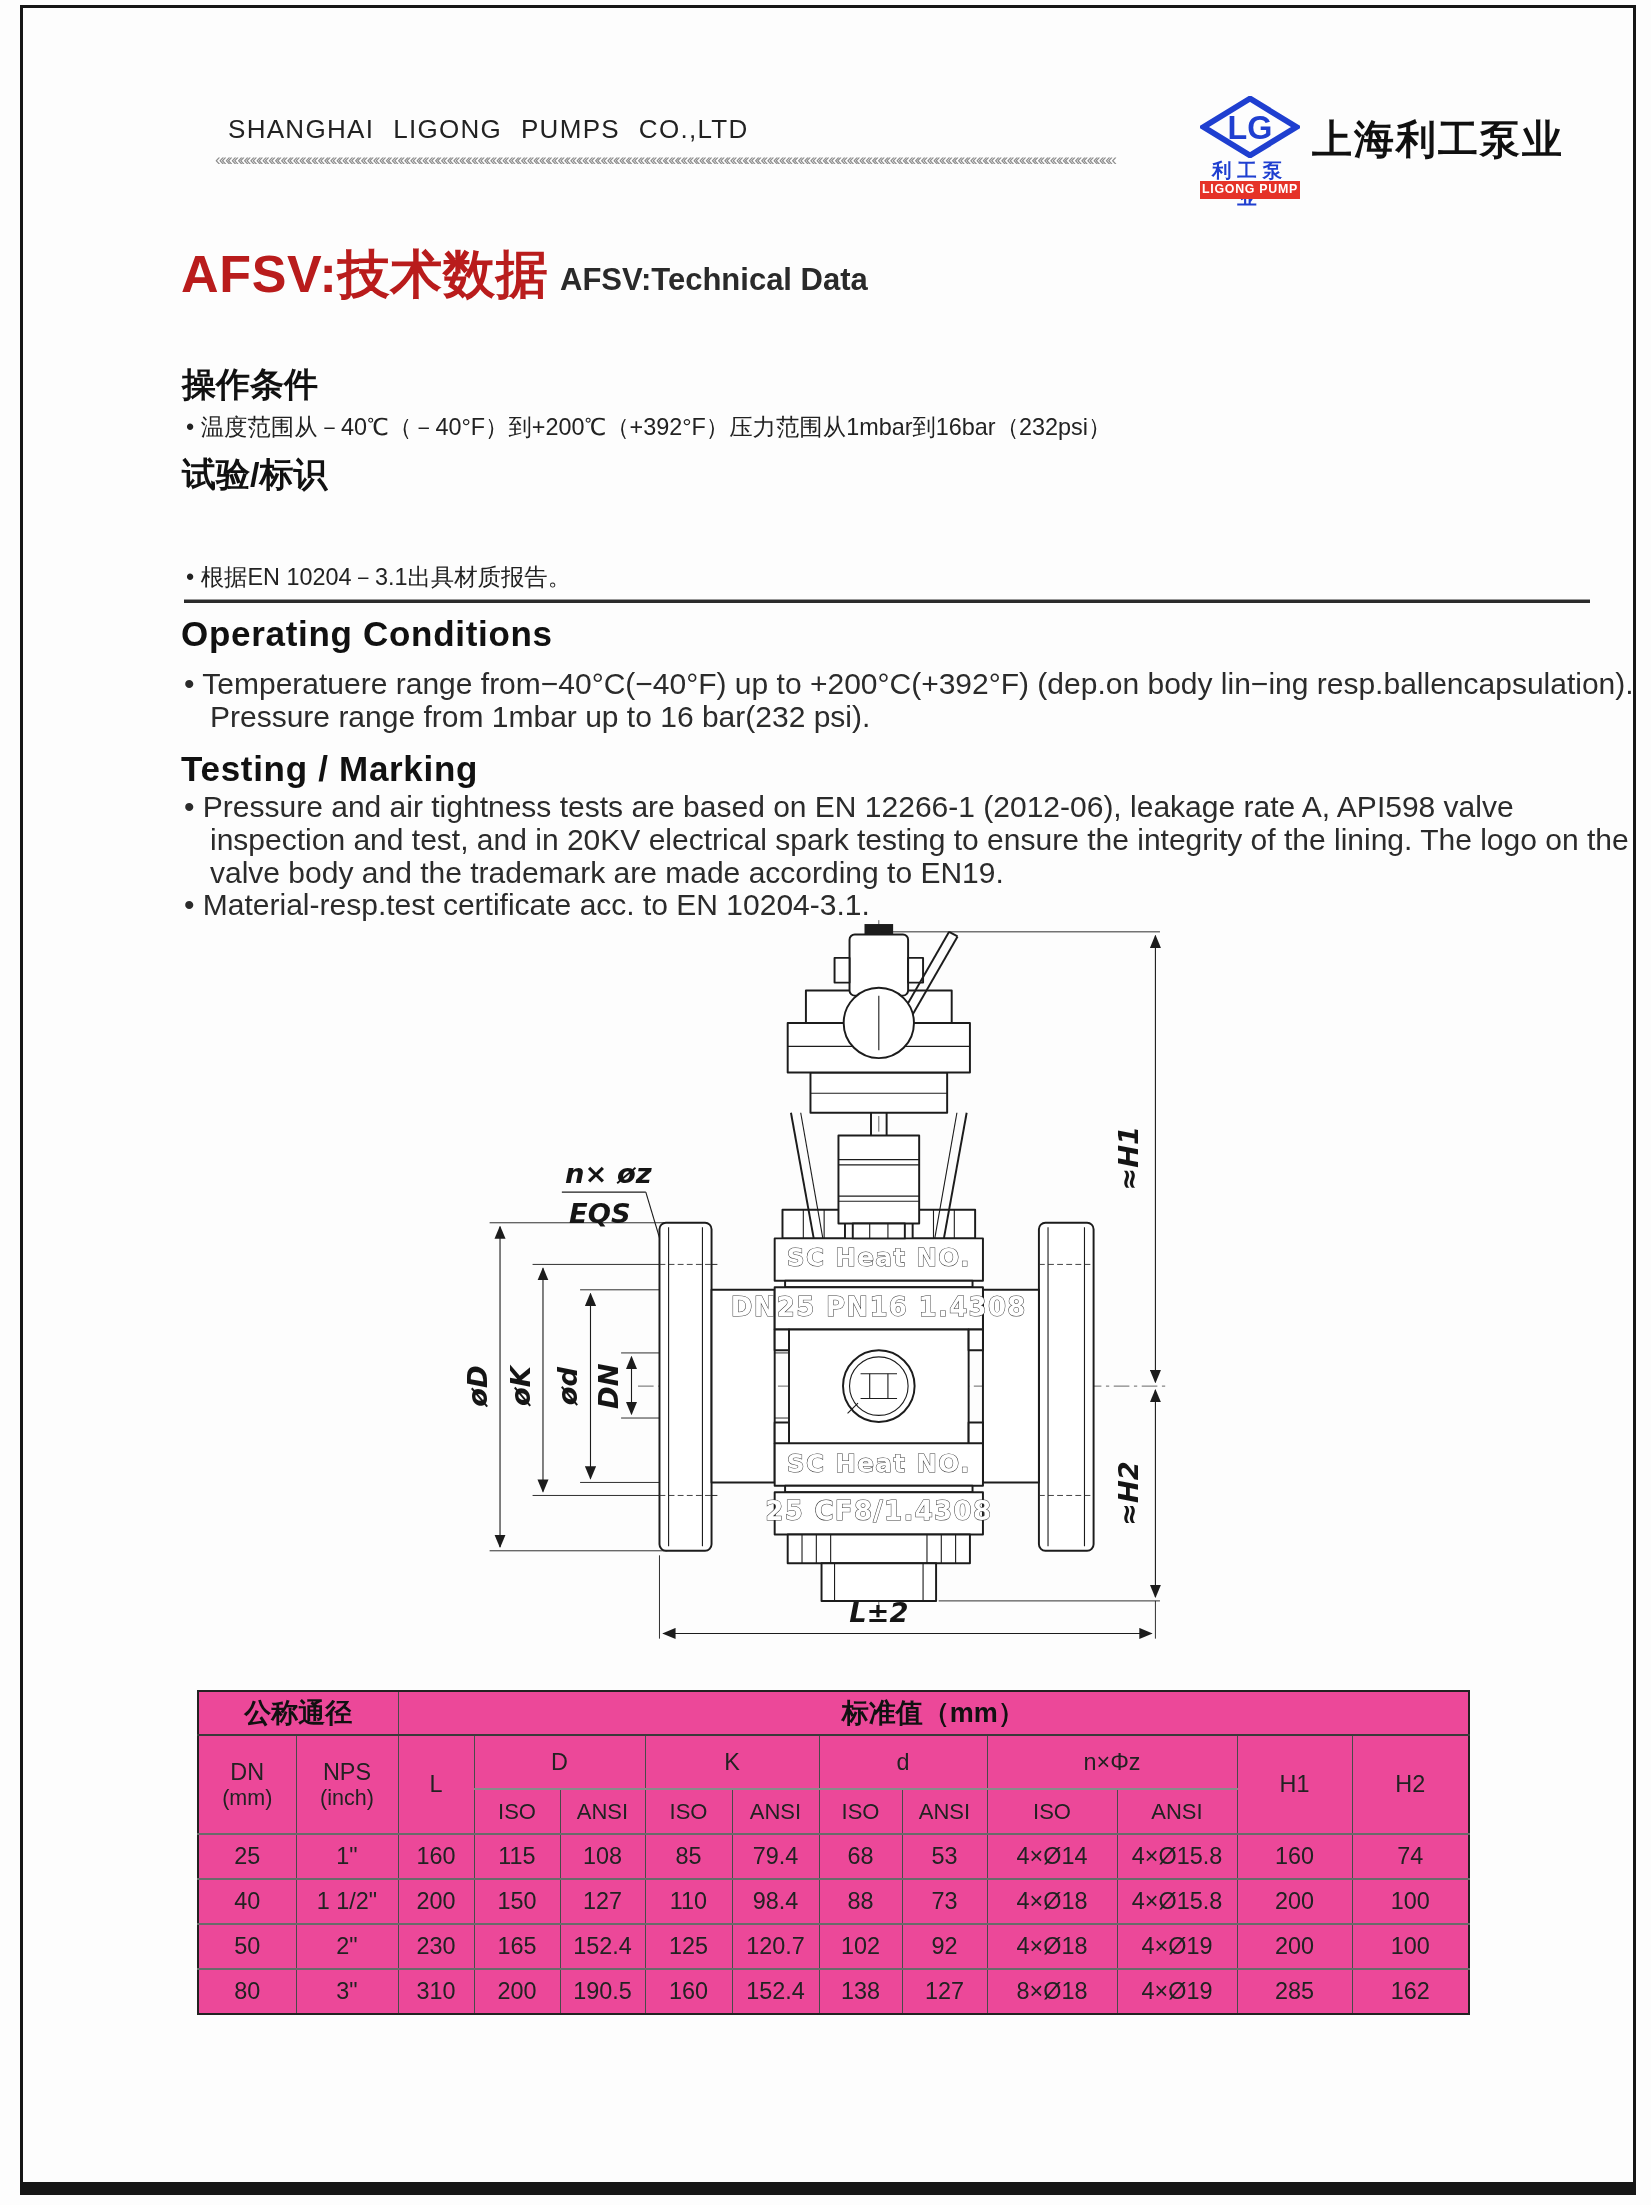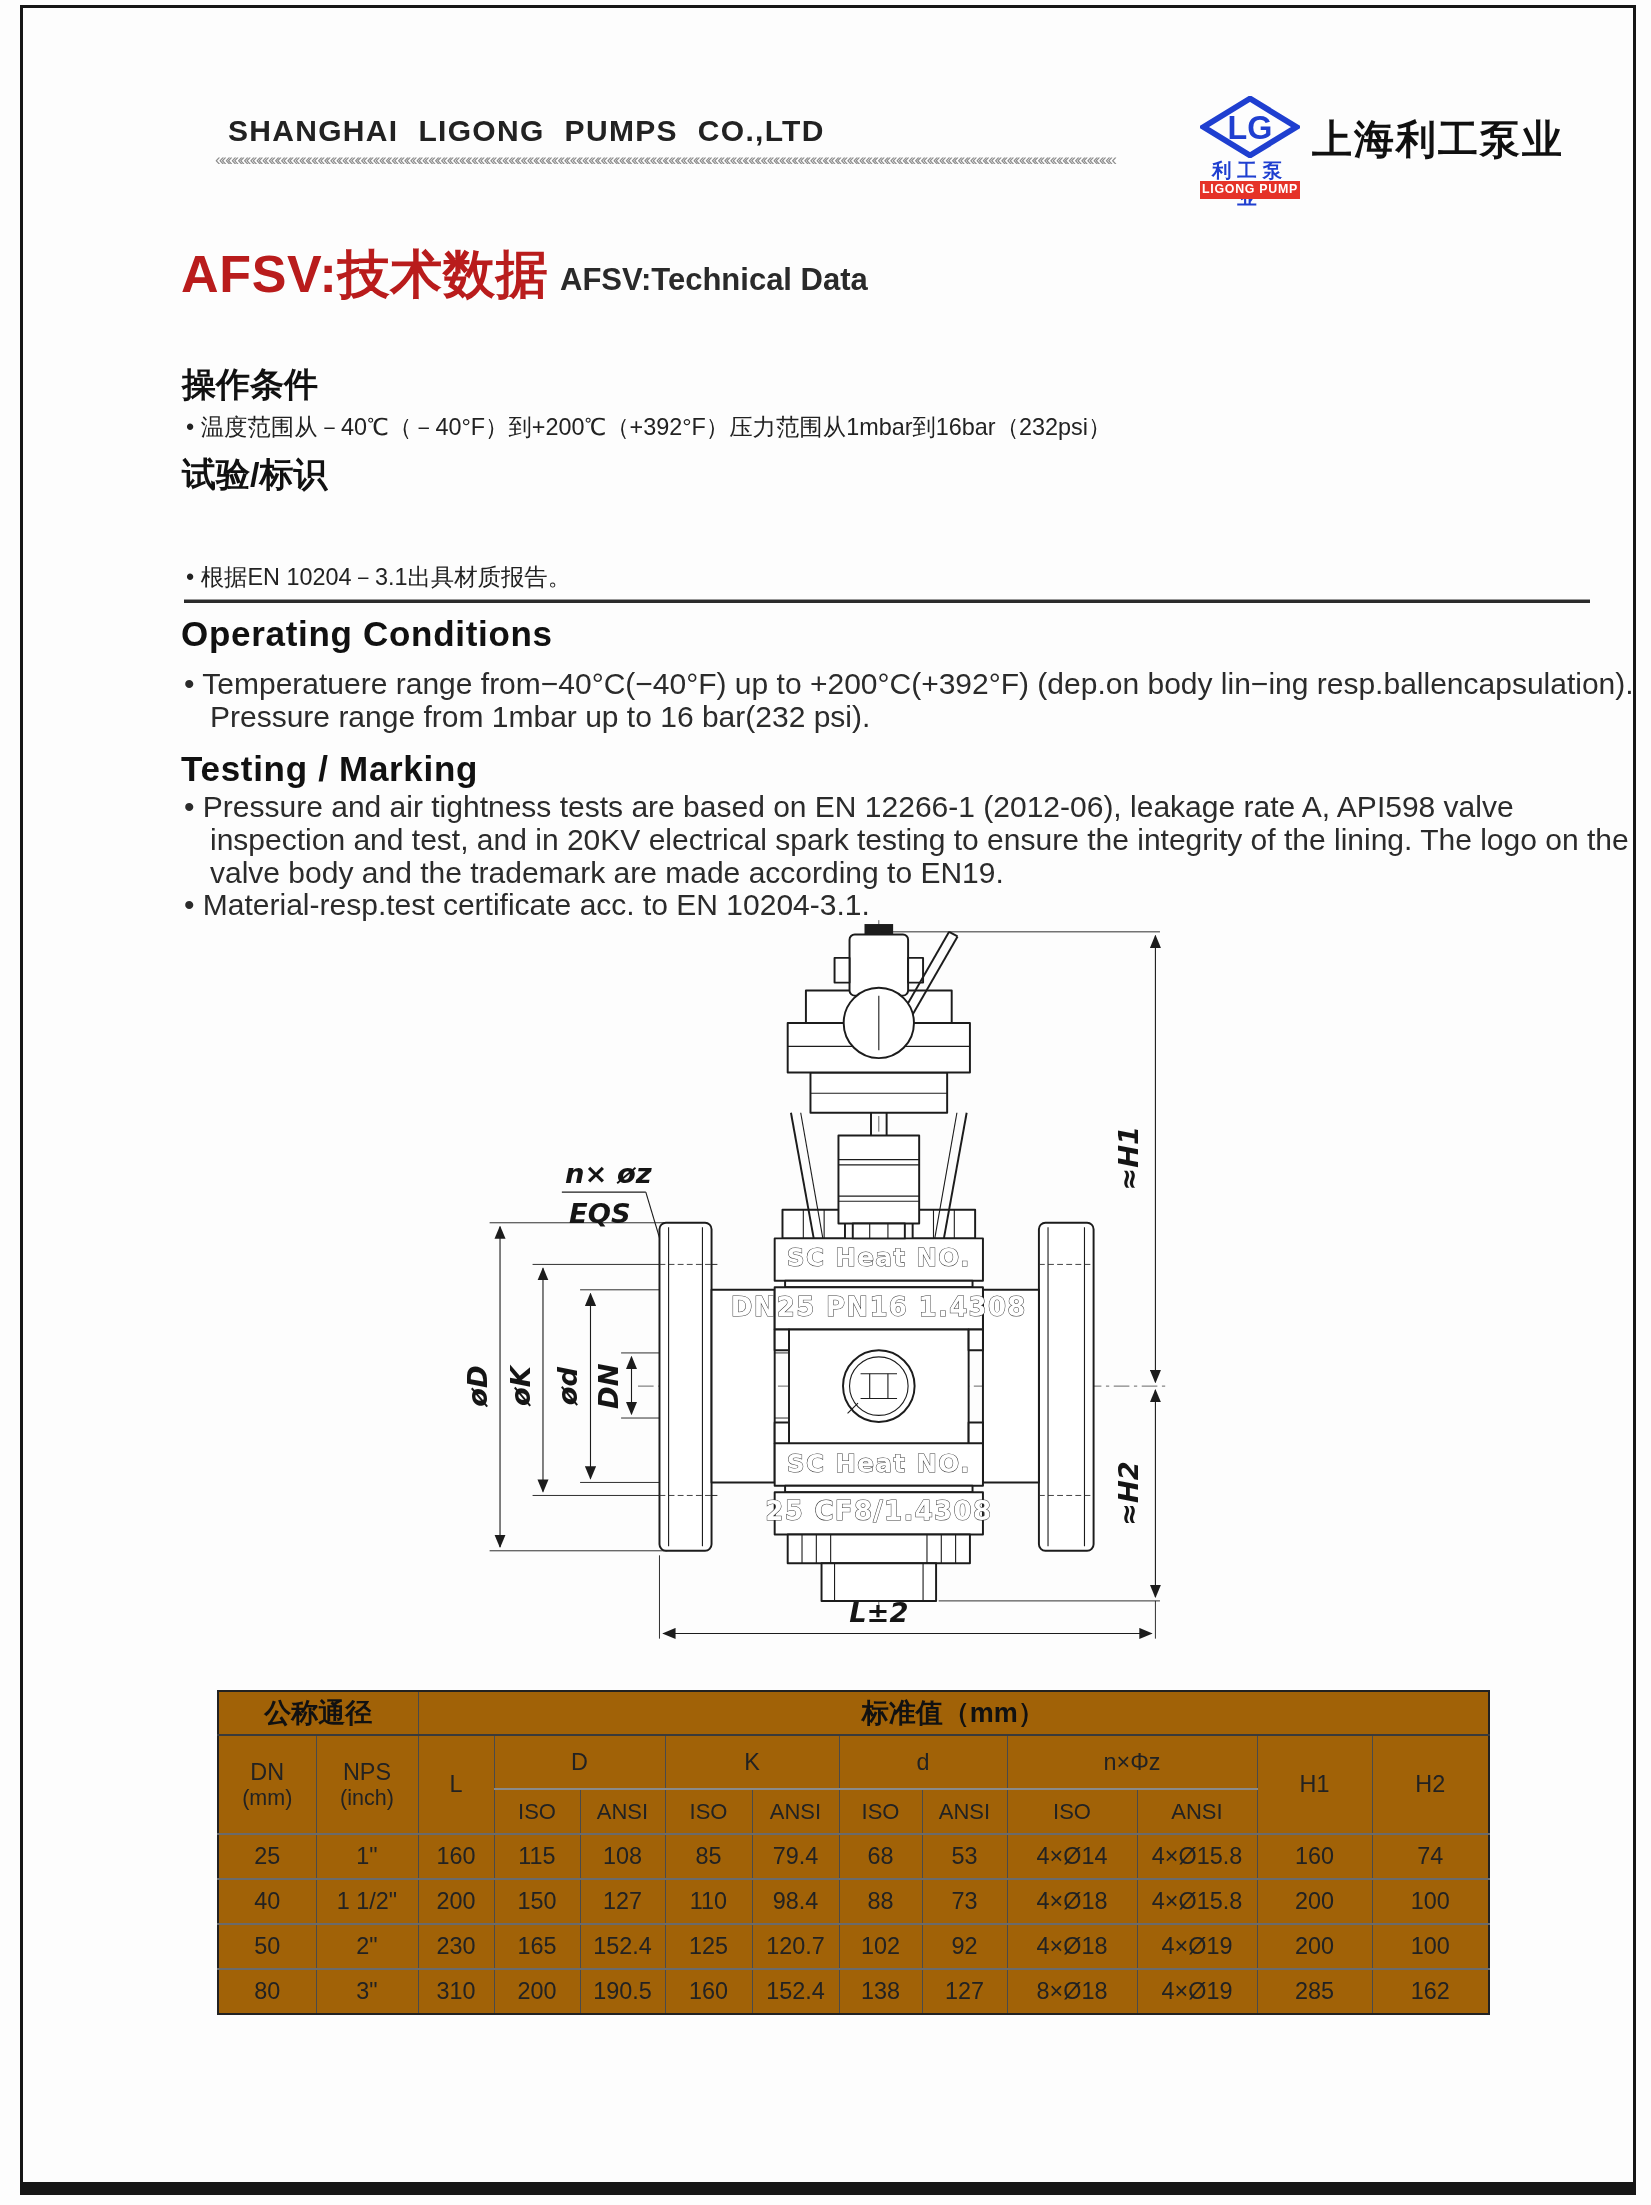--- a/index.html
+++ b/index.html
@@ -2,21 +2,21 @@
 <html style="font-size:10.4px"><head>
 <meta charset="utf-8">
 <style>
   html,body{margin:0;padding:0;background:#e8e8e8;}
   .page{position:relative;width:1651px;height:2205px;background:#fdfdfd;
         font-family:"Liberation Sans", sans-serif;color:#1c1c1c;overflow:hidden;}
   .frame{position:absolute;left:19.5px;top:5.2px;width:1610px;height:2174px;
          border:3.3px solid #161616;border-bottom-width:13px;}
   .abs{position:absolute;}
   
-  .company{left:228px;top:114px;font-size:30px;font-weight:700;letter-spacing:1.3px;word-spacing:10.4px;color:#222;}
+  .company{left:228px;top:114px;font-size:26px;font-weight:400;letter-spacing:1.3px;word-spacing:10.4px;color:#222;}
   .chevrons{left:215px;top:150px;width:993px;height:27px;overflow:hidden;white-space:nowrap;
             font-size:17px;letter-spacing:-3.3px;color:#8d8d8d;}
   .logo-cn{left:1200px;top:157px;width:100px;text-align:center;font-size:19.5px;font-weight:700;letter-spacing:5.9px;}
   .logo-banner{left:1200px;top:181px;width:100px;height:17.6px;line-height:17.6px;text-align:center;
                color:#fff;font-size:12.4px;font-weight:700;letter-spacing:0.7px;}
   .brand-cn{left:1312px;top:112px;font-size:40px;font-weight:700;letter-spacing:2px;color:#101010;text-align:right;}
   
   .title-cn{left:181px;top:240px;font-size:52px;font-weight:700;letter-spacing:0.7px;}
   .title-en{left:560px;top:262px;font-size:31px;font-weight:700;color:#2a2a2a;}
   
@@ -33,21 +33,21 @@
   .tn{fill:none;stroke:#1c1c1c;stroke-width:1.7;}
   .dim{fill:none;stroke:#1c1c1c;stroke-width:1.7;marker-start:url(#ar);marker-end:url(#ar);}
   .ext{fill:none;stroke:#1c1c1c;stroke-width:1.4;}
   .cl{fill:none;stroke:#4a4a4a;stroke-width:1.3;stroke-dasharray:24 7 5 7;}
   .dash{fill:none;stroke:#333;stroke-width:1.4;stroke-dasharray:9 5;}
   .dlab{font-family:"DejaVu Sans",sans-serif;font-style:italic;font-weight:600;font-size:42px;fill:#151515;}
   .eng{font-family:"DejaVu Sans",sans-serif;font-weight:700;fill:#fff;stroke:#3c3c3c;stroke-width:1.6px;
        paint-order:stroke;text-anchor:middle;letter-spacing:2px;}
   
   .spec-table{left:197px;top:1690px;}
-  table{border-collapse:collapse;table-layout:fixed;width:1271px;background:#a16207;margin-left:20px;}
+  table{border-collapse:collapse;table-layout:fixed;width:1271px;background:#ec4899;}
   th,td{border:1.3px solid #4a4a4a;text-align:center;vertical-align:middle;font-weight:400;color:#222;padding:0;}
   tr.r1 th{height:42px;font-size:27px;font-weight:700;border-bottom:2px solid #3a3a3a;color:#111;}
   tr.r2 th{height:52px;font-size:23.4px;}
   tr.r2 th.grp{border-bottom:2px solid #8a8a8a;}
   tr.r3 th{height:43px;font-size:22px;}
   tr.data td{font-size:23.4px;border-top:2px solid #6a6a6a;}
   tr.data{height:45px;}
   table{border:2.6px solid #222;}
   .unit{font-size:21.5px;}
 </style>

